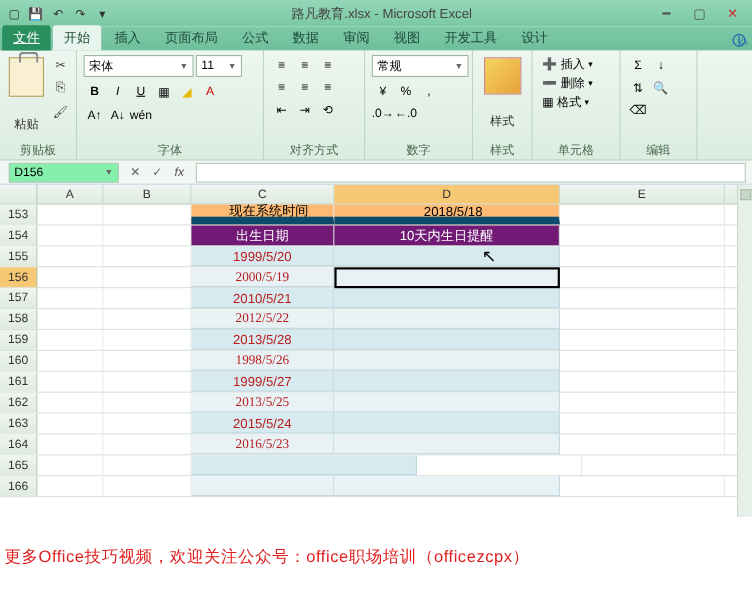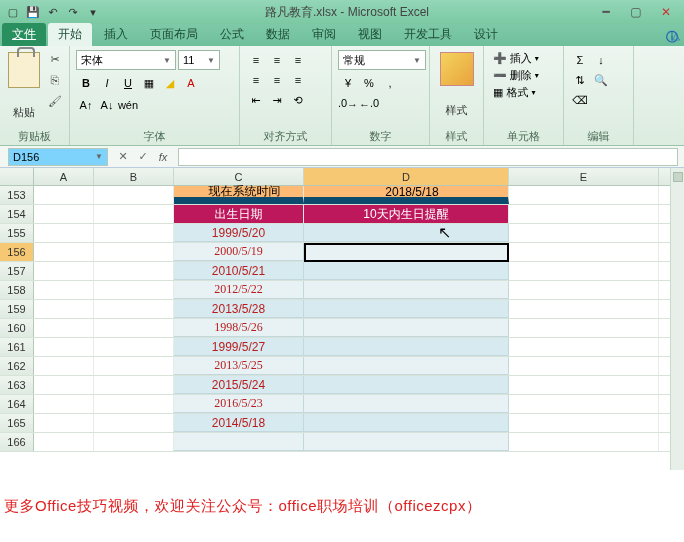--- a/index.html
+++ b/index.html
@@ -39,41 +39,41 @@
 .rbtn.bold { font-weight: bold; }
 .rbtn.italic { font-style: italic; }
 .rbtn.uline { text-decoration: underline; }
 .num-fmt { width: 88px; }
 .style-icon { width: 34px; height: 34px; background: linear-gradient(135deg,#f4d35e,#e8a33c); border:1px solid #c88; }
 .cell-menu { font-size: 11px; display: flex; align-items: center; gap: 3px; padding: 1px 3px; }
 .expand-ribbon { position:absolute; right:4px; top:30px; font-size:10px; color:#2369b4; }
 
 
 .namebar { height: 22px; border-bottom: 1px solid #bcd; display: flex; align-items: center; background: #f3f7f4; }
-.namebox { width: 100px; border: 1px solid #b5c9ba; height: 18px; margin-left: 8px; display: flex; align-items: center; padding: 0 4px; font-size: 11px; background: #7dd3fc; justify-content: flex-end; }
+.namebox { width: 100px; border: 1px solid #b5c9ba; height: 18px; margin-left: 8px; display: flex; align-items: center; padding: 0 4px; font-size: 11px; background: #86efac; justify-content: flex-end; }
 .fx-controls { display: flex; margin-left: 6px; gap: 2px; }
 .fx-btn { width: 18px; height: 18px; display:flex;align-items:center;justify-content:center; font-size:11px; color:#666; }
 .fx-label { font-style: italic; color: #555; }
 .formula-input { flex: 1; height: 18px; border: 1px solid #b5c9ba; background: #fff; margin: 0 6px; }
 
 
 .grid { position: relative; height: 302px; overflow: hidden; background: #fff; }
 .colhdr { height: 18px; display: flex; background: linear-gradient(#eef5ef,#dfeae1); border-bottom: 1px solid #b5c9ba; }
 .rowhdr-corner { width: 34px; border-right: 1px solid #b5c9ba; }
 .ch { border-right: 1px solid #cbd9cd; text-align: center; font-size: 11px; color: #333; line-height: 18px; }
 .ch.sel { background: #f7c873; }
 .ch.A { width: 60px; } .ch.B { width: 80px; } .ch.C { width: 130px; } .ch.D { width: 205px; } .ch.E { width: 150px; }
 .rows { }
 .row { height: 19px; display: flex; border-bottom: 1px solid #d7e2d9; }
 .rownum { width: 34px; background: linear-gradient(#eef5ef,#dfeae1); border-right: 1px solid #b5c9ba; text-align: center; font-size: 11px; line-height: 19px; color: #333; }
 .rownum.sel { background: #f7c873; }
 .cell { border-right: 1px solid #e4ece5; height: 100%; display: flex; align-items: center; justify-content: center; font-size: 12px; }
 .cell.A{width:60px}.cell.B{width:80px}.cell.C{width:130px}.cell.D{width:205px}.cell.E{width:150px}
 .hdr-green { background: #fdba74; border-bottom: 7px solid #0c4a6e; padding-left: 12px; }
-.hdr-teal { background: #be185d; color: #fff; font-weight: 500; }
+.hdr-teal { background: #701a75; color: #fff; font-weight: 500; }
 .data-cell { background: #d7eaf0; color: #b91c1c; border-bottom: 1px solid #c0d8de; border-right: 1px solid #c0d8de; }
 .data-cell.alt { background: #e8f2f5; font-family: Liberation Serif, serif; }
 .active-border { position: absolute; border: 2px solid #000; pointer-events: none; }
 .cursor { position: absolute; font-size: 16px; pointer-events: none; color: #000; }
 
 
 .vscroll { position: absolute; right: 0; top: 0; bottom: 0; width: 14px; background: #e6efe8; border-left: 1px solid #cbd9cd; }
 .vthumb { position:absolute; top: 4px; left: 2px; width: 10px; height: 10px; background: #c8d6ca; border:1px solid #a9bdab;}
 
 
@@ -361,21 +361,20 @@
         <div class="cell A"></div>
         <div class="cell B"></div>
         <div class="cell C data-cell alt">2016/5/23</div>
         <div class="cell D data-cell alt"></div>
         <div class="cell E"></div>
       </div>
       <div class="row">
         <div class="rownum">165</div>
         <div class="cell A"></div>
         <div class="cell B"></div>
-        <div class="cell C data-cell">2014/5/18</div>
         <div class="cell D data-cell"></div>
         <div class="cell E"></div>
       </div>
       <div class="row">
         <div class="rownum">166</div>
         <div class="cell A"></div>
         <div class="cell B"></div>
         <div class="cell C data-cell alt"></div>
         <div class="cell D data-cell alt"></div>
         <div class="cell E"></div>

